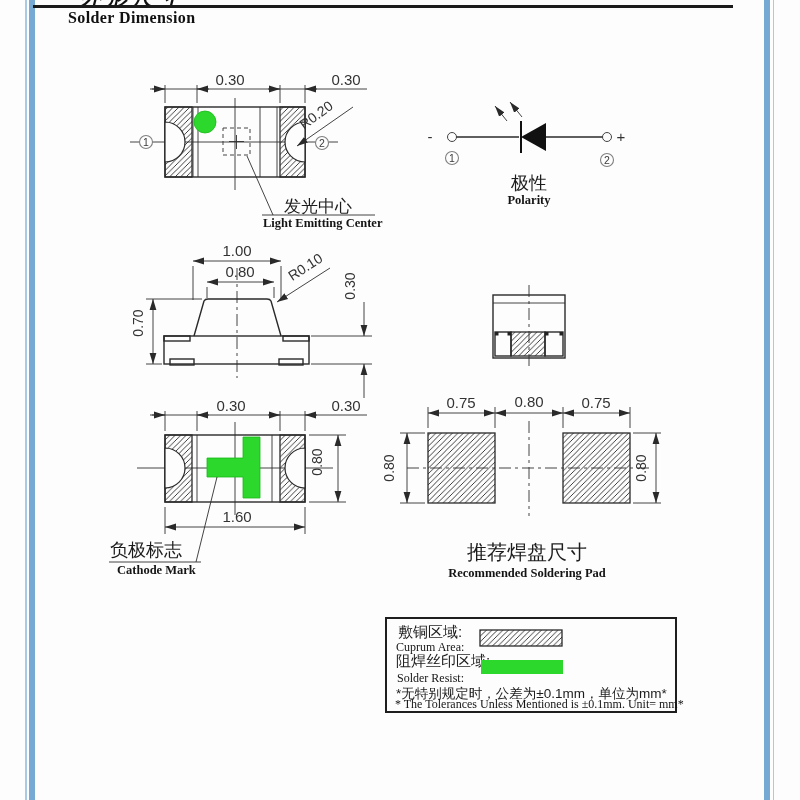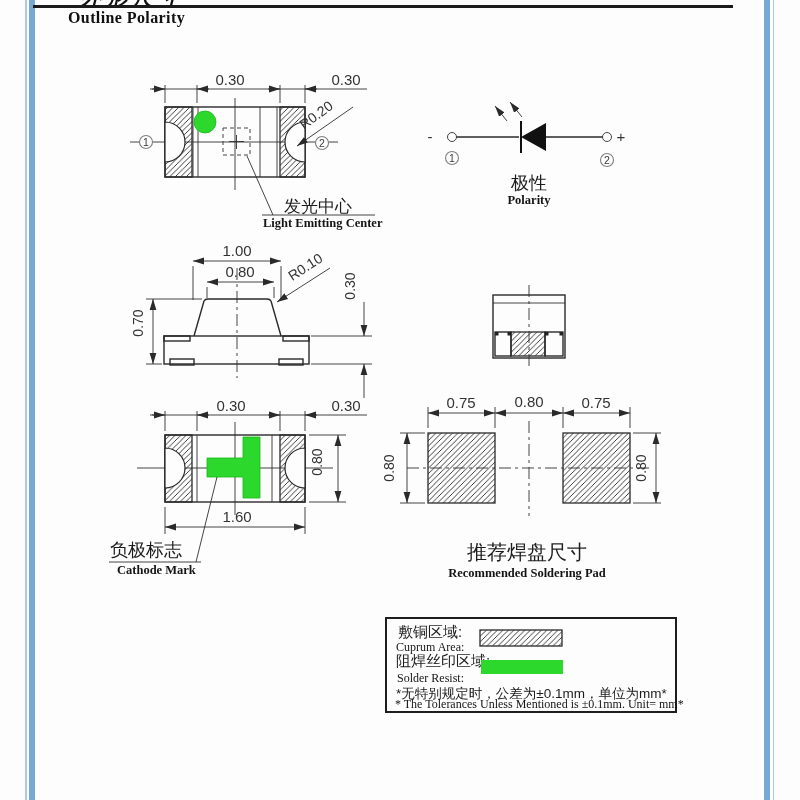--- a/index.html
+++ b/index.html
@@ -35,21 +35,21 @@
 
 <div class="page">
 
   <div class="vline b-thin" style="left:25px"></div>
   <div class="vline b-thick" style="left:29px"></div>
   <div class="vline b-thick" style="left:764px"></div>
   <div class="vline b-thin" style="left:772.5px"></div>
 
   <div class="clip-title"><span>外形尺寸</span></div>
   <div class="header-rule"></div>
-  <div class="section-title">Outline Polarity</div>
+  <div class="section-title">Solder Dimension</div>
 
   <svg width="800" height="800" viewBox="0 0 800 800">
     <defs>
       <pattern id="hat" patternUnits="userSpaceOnUse" width="5.5" height="5.5">
         <path d="M0,5.5 L5.5,0 M-1,1 L1,-1 M4.5,6.5 L6.5,4.5" stroke="#2a2a2a" stroke-width=".9"></path>
       </pattern>
       <marker id="ar" markerUnits="userSpaceOnUse" markerWidth="12" markerHeight="10" refX="11" refY="5" orient="auto-start-reverse">
         <path d="M0,1.6 L11,5 L0,8.4 Z" fill="#2a2a2a"></path>
       </marker>
     </defs>

